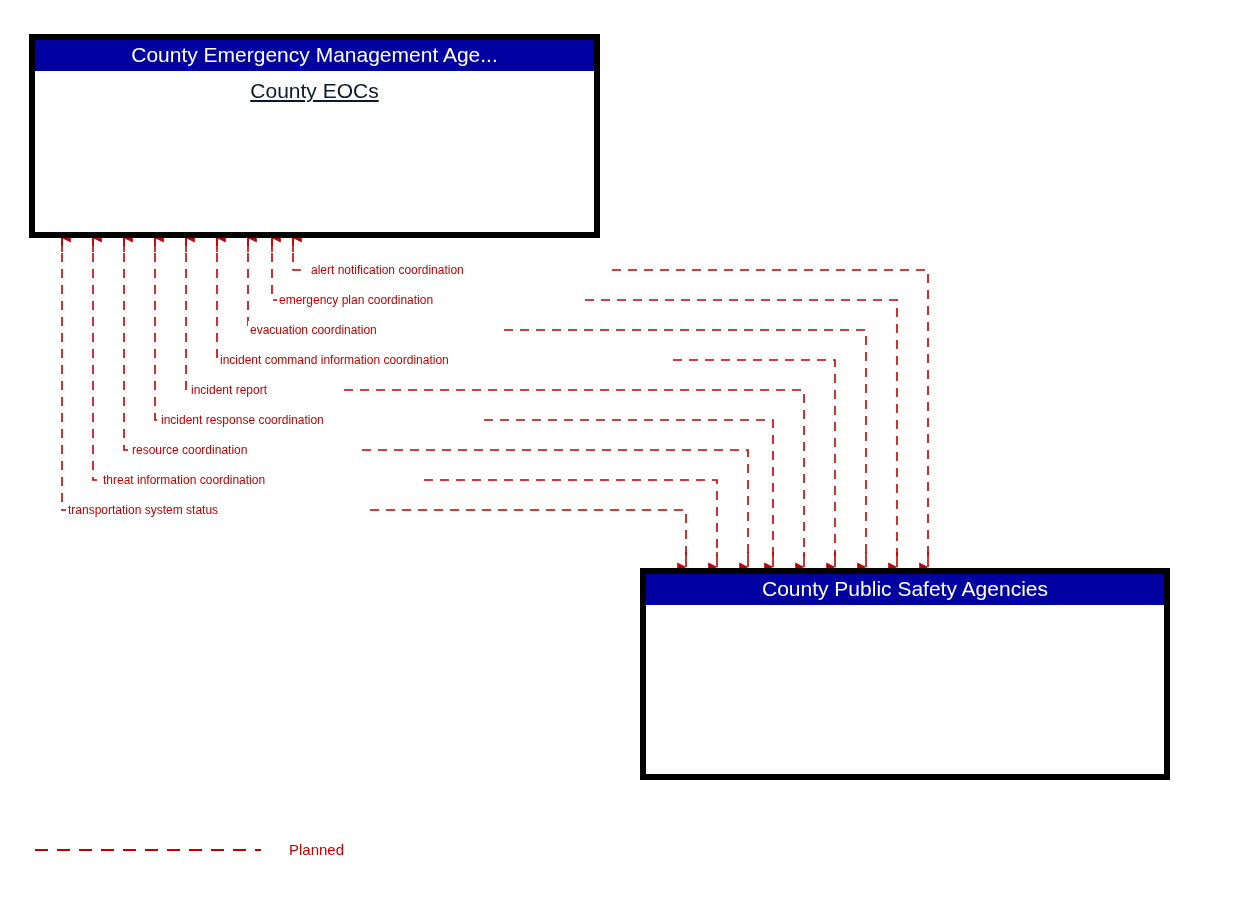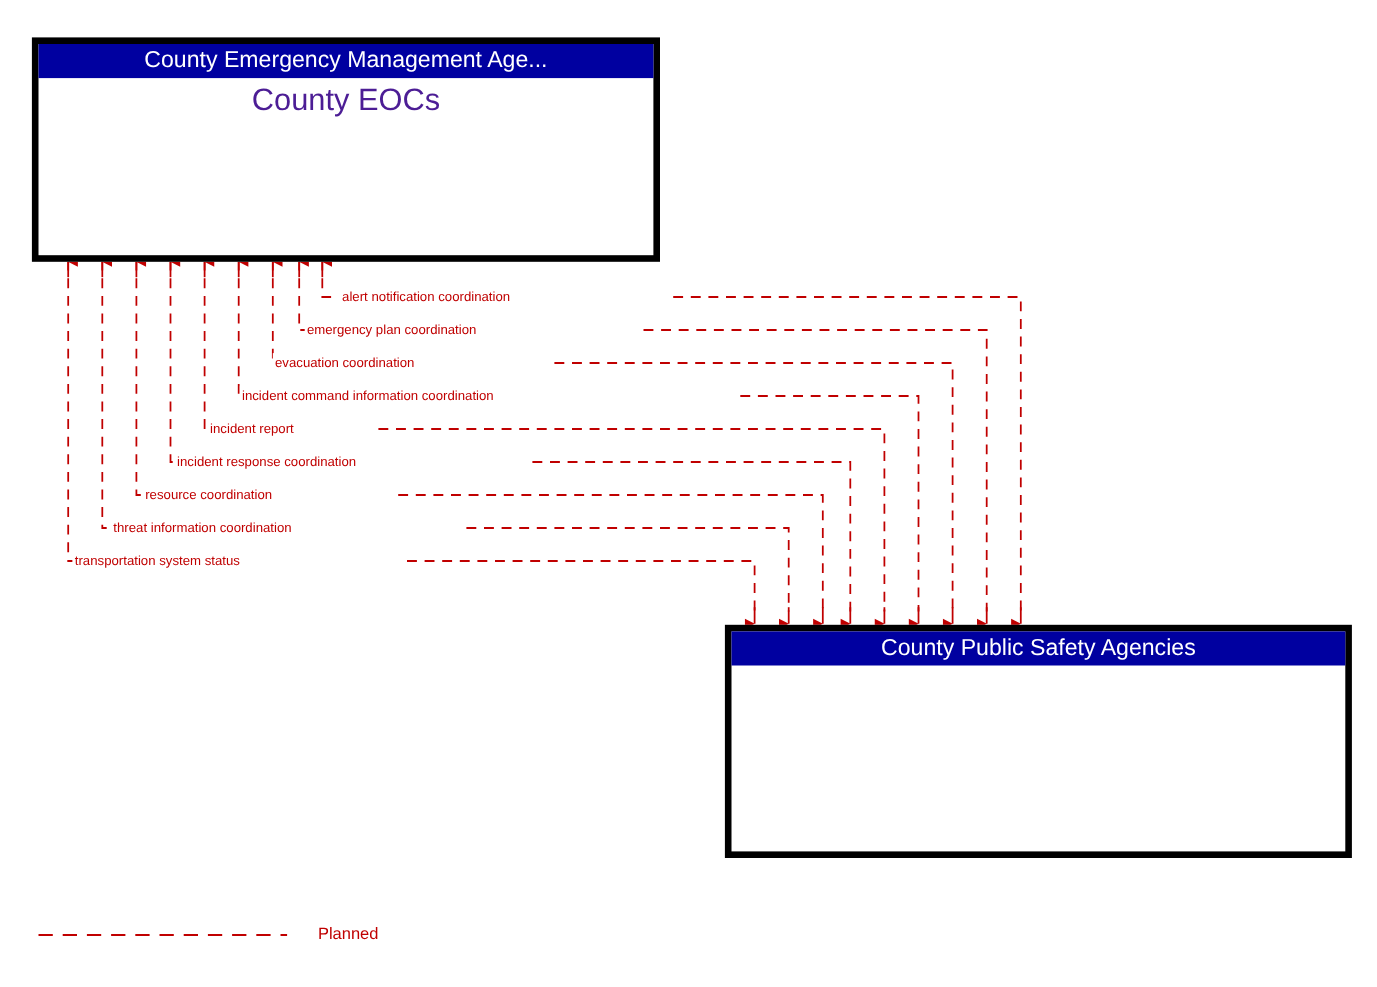--- a/index.html
+++ b/index.html
@@ -18,30 +18,31 @@
     background:#0000A0;
     color:#ffffff;
     font-size:21px;
     line-height:30px;
     height:31px;
     text-align:center;
     white-space:nowrap;
     overflow:hidden;
   }
   .node-title{
-    color:#4c1d95;
-    font-size:28px;
+    color:#0f172a;
+    font-size:21px;
     line-height:26px;
     text-align:center;
     padding-top:7px;
     white-space:nowrap;
+    text-decoration:underline;
   }
 
   #node-eoc{left:29px;top:34px;width:571px;height:204px;}
-  #node-dispatch{left:659px;top:568px;width:570px;height:212px;}
+  #node-dispatch{left:640px;top:568px;width:530px;height:212px;}
 
   
   #flows{position:absolute;left:0;top:0;width:1252px;height:897px;}
 
   
   .flow-label{
     position:absolute;
     color:#C00000;
     font-size:12px;
     line-height:18px;

